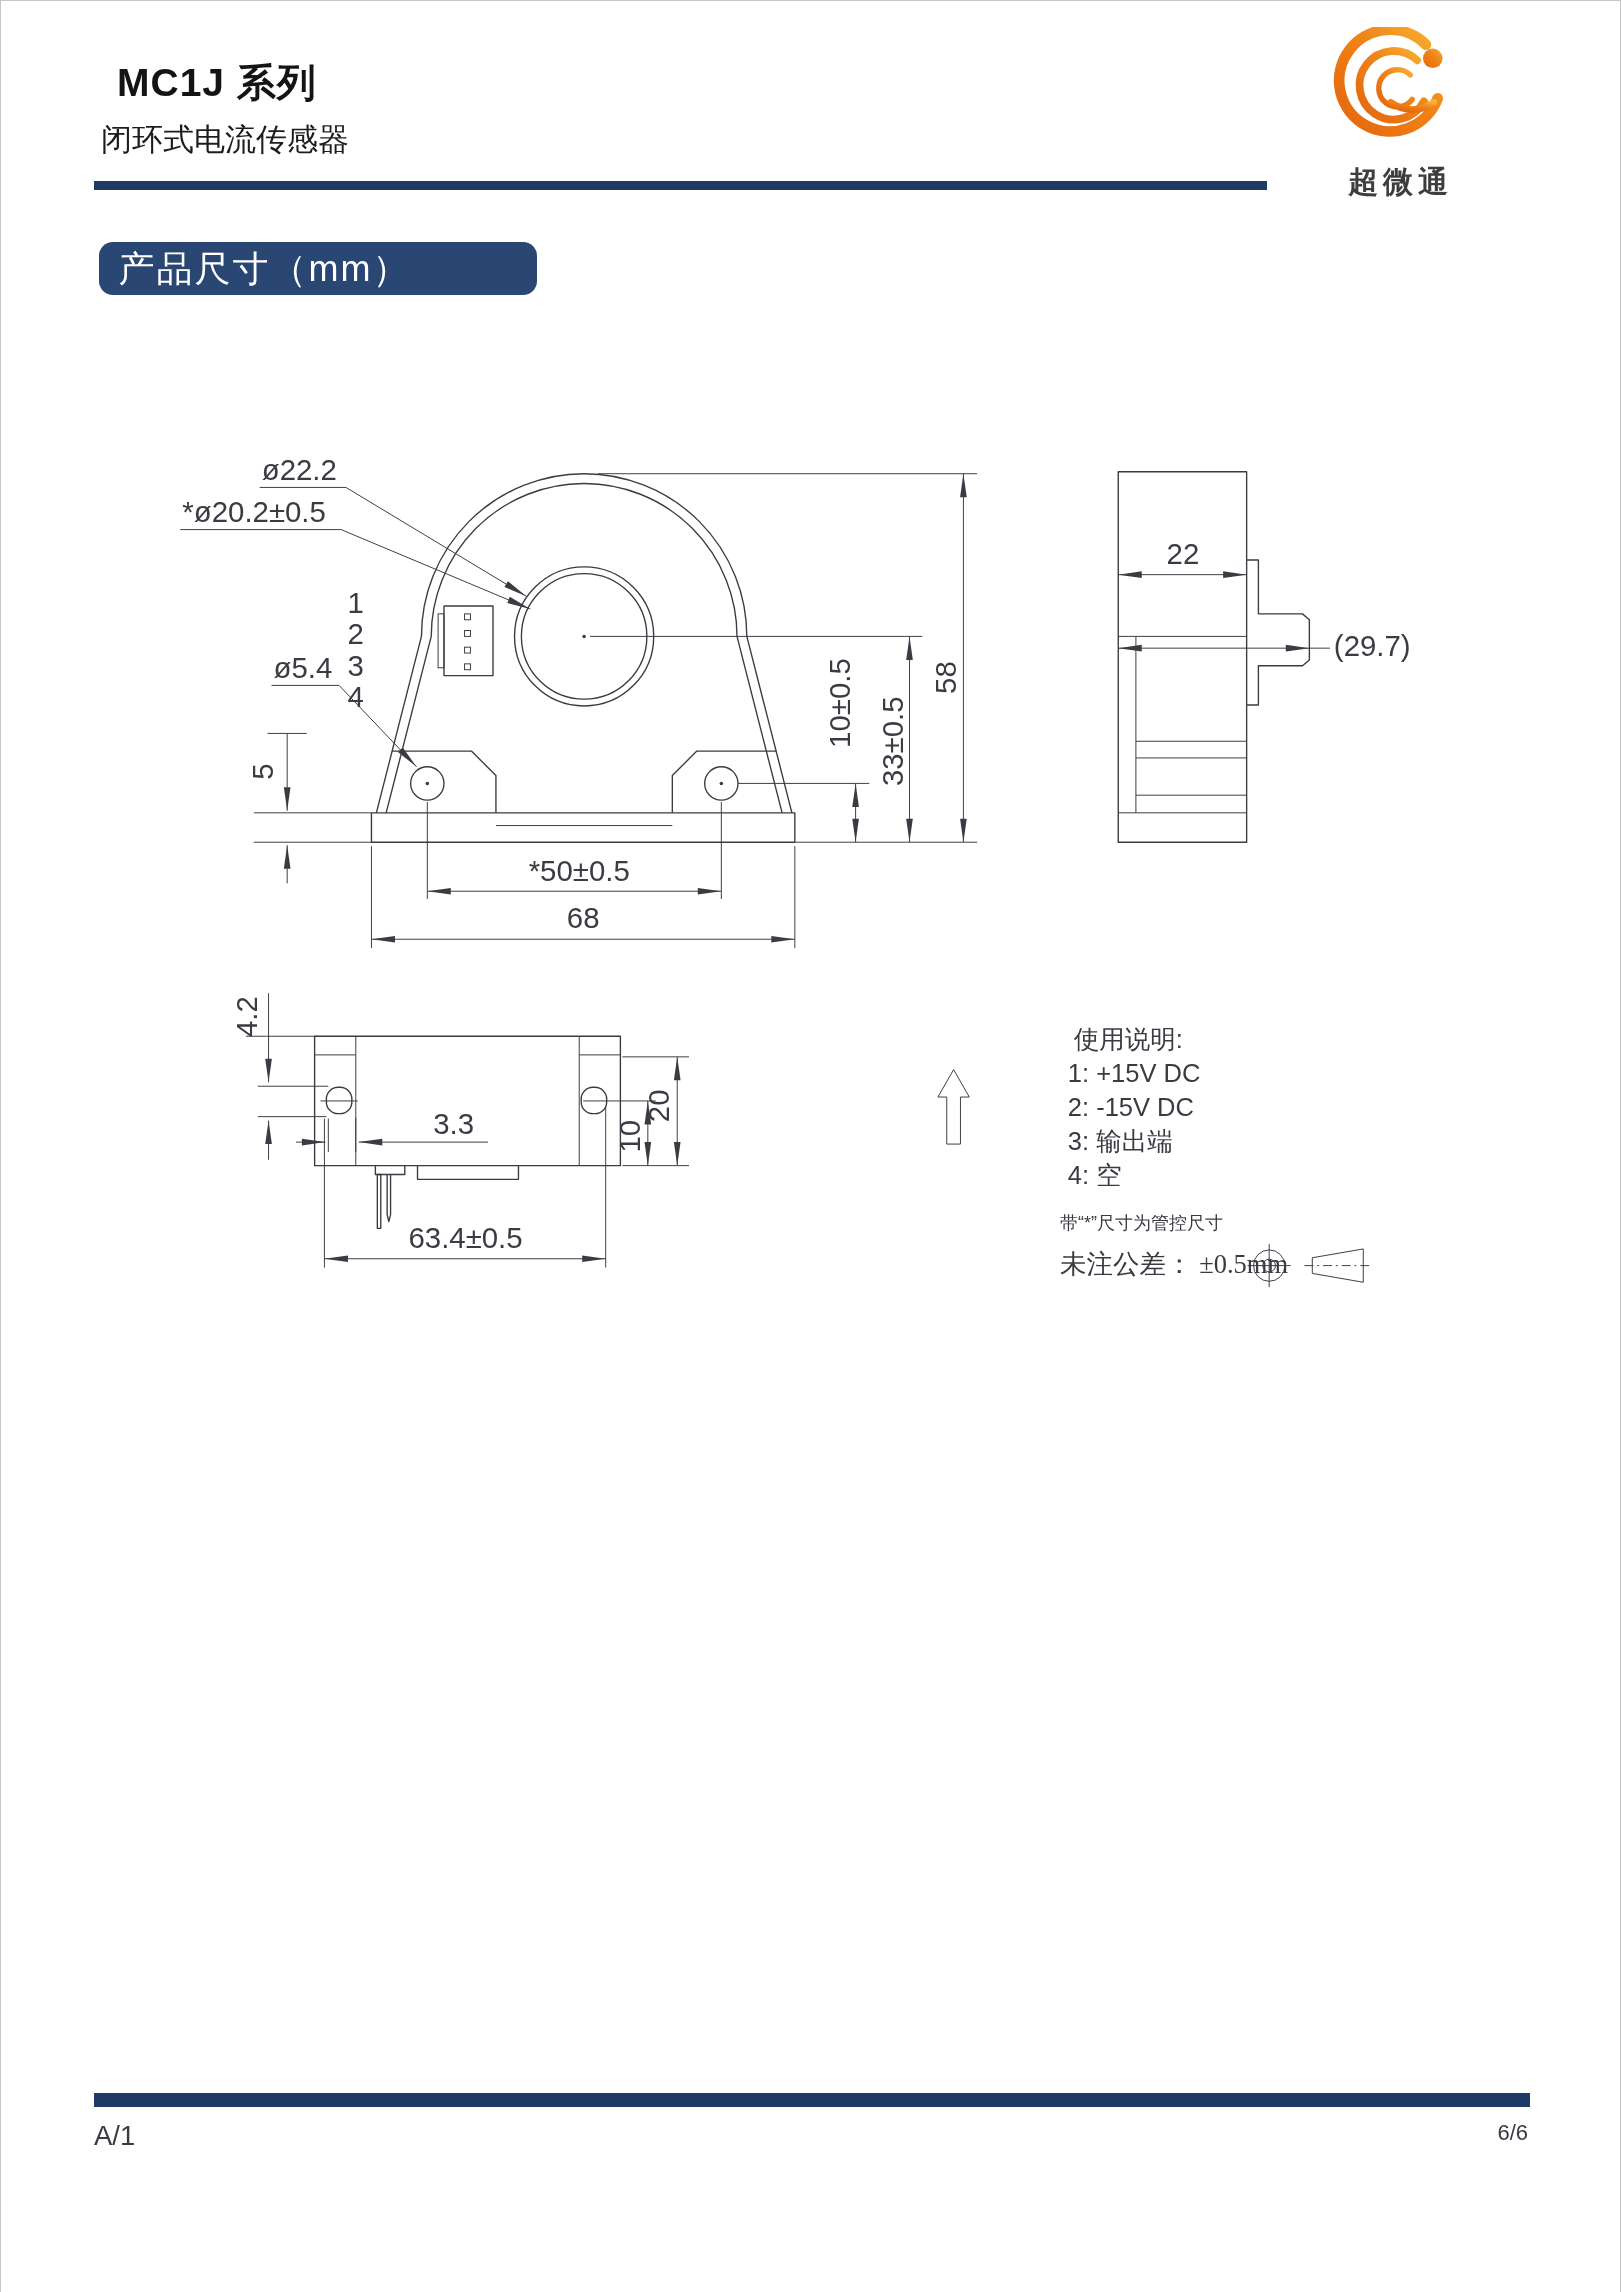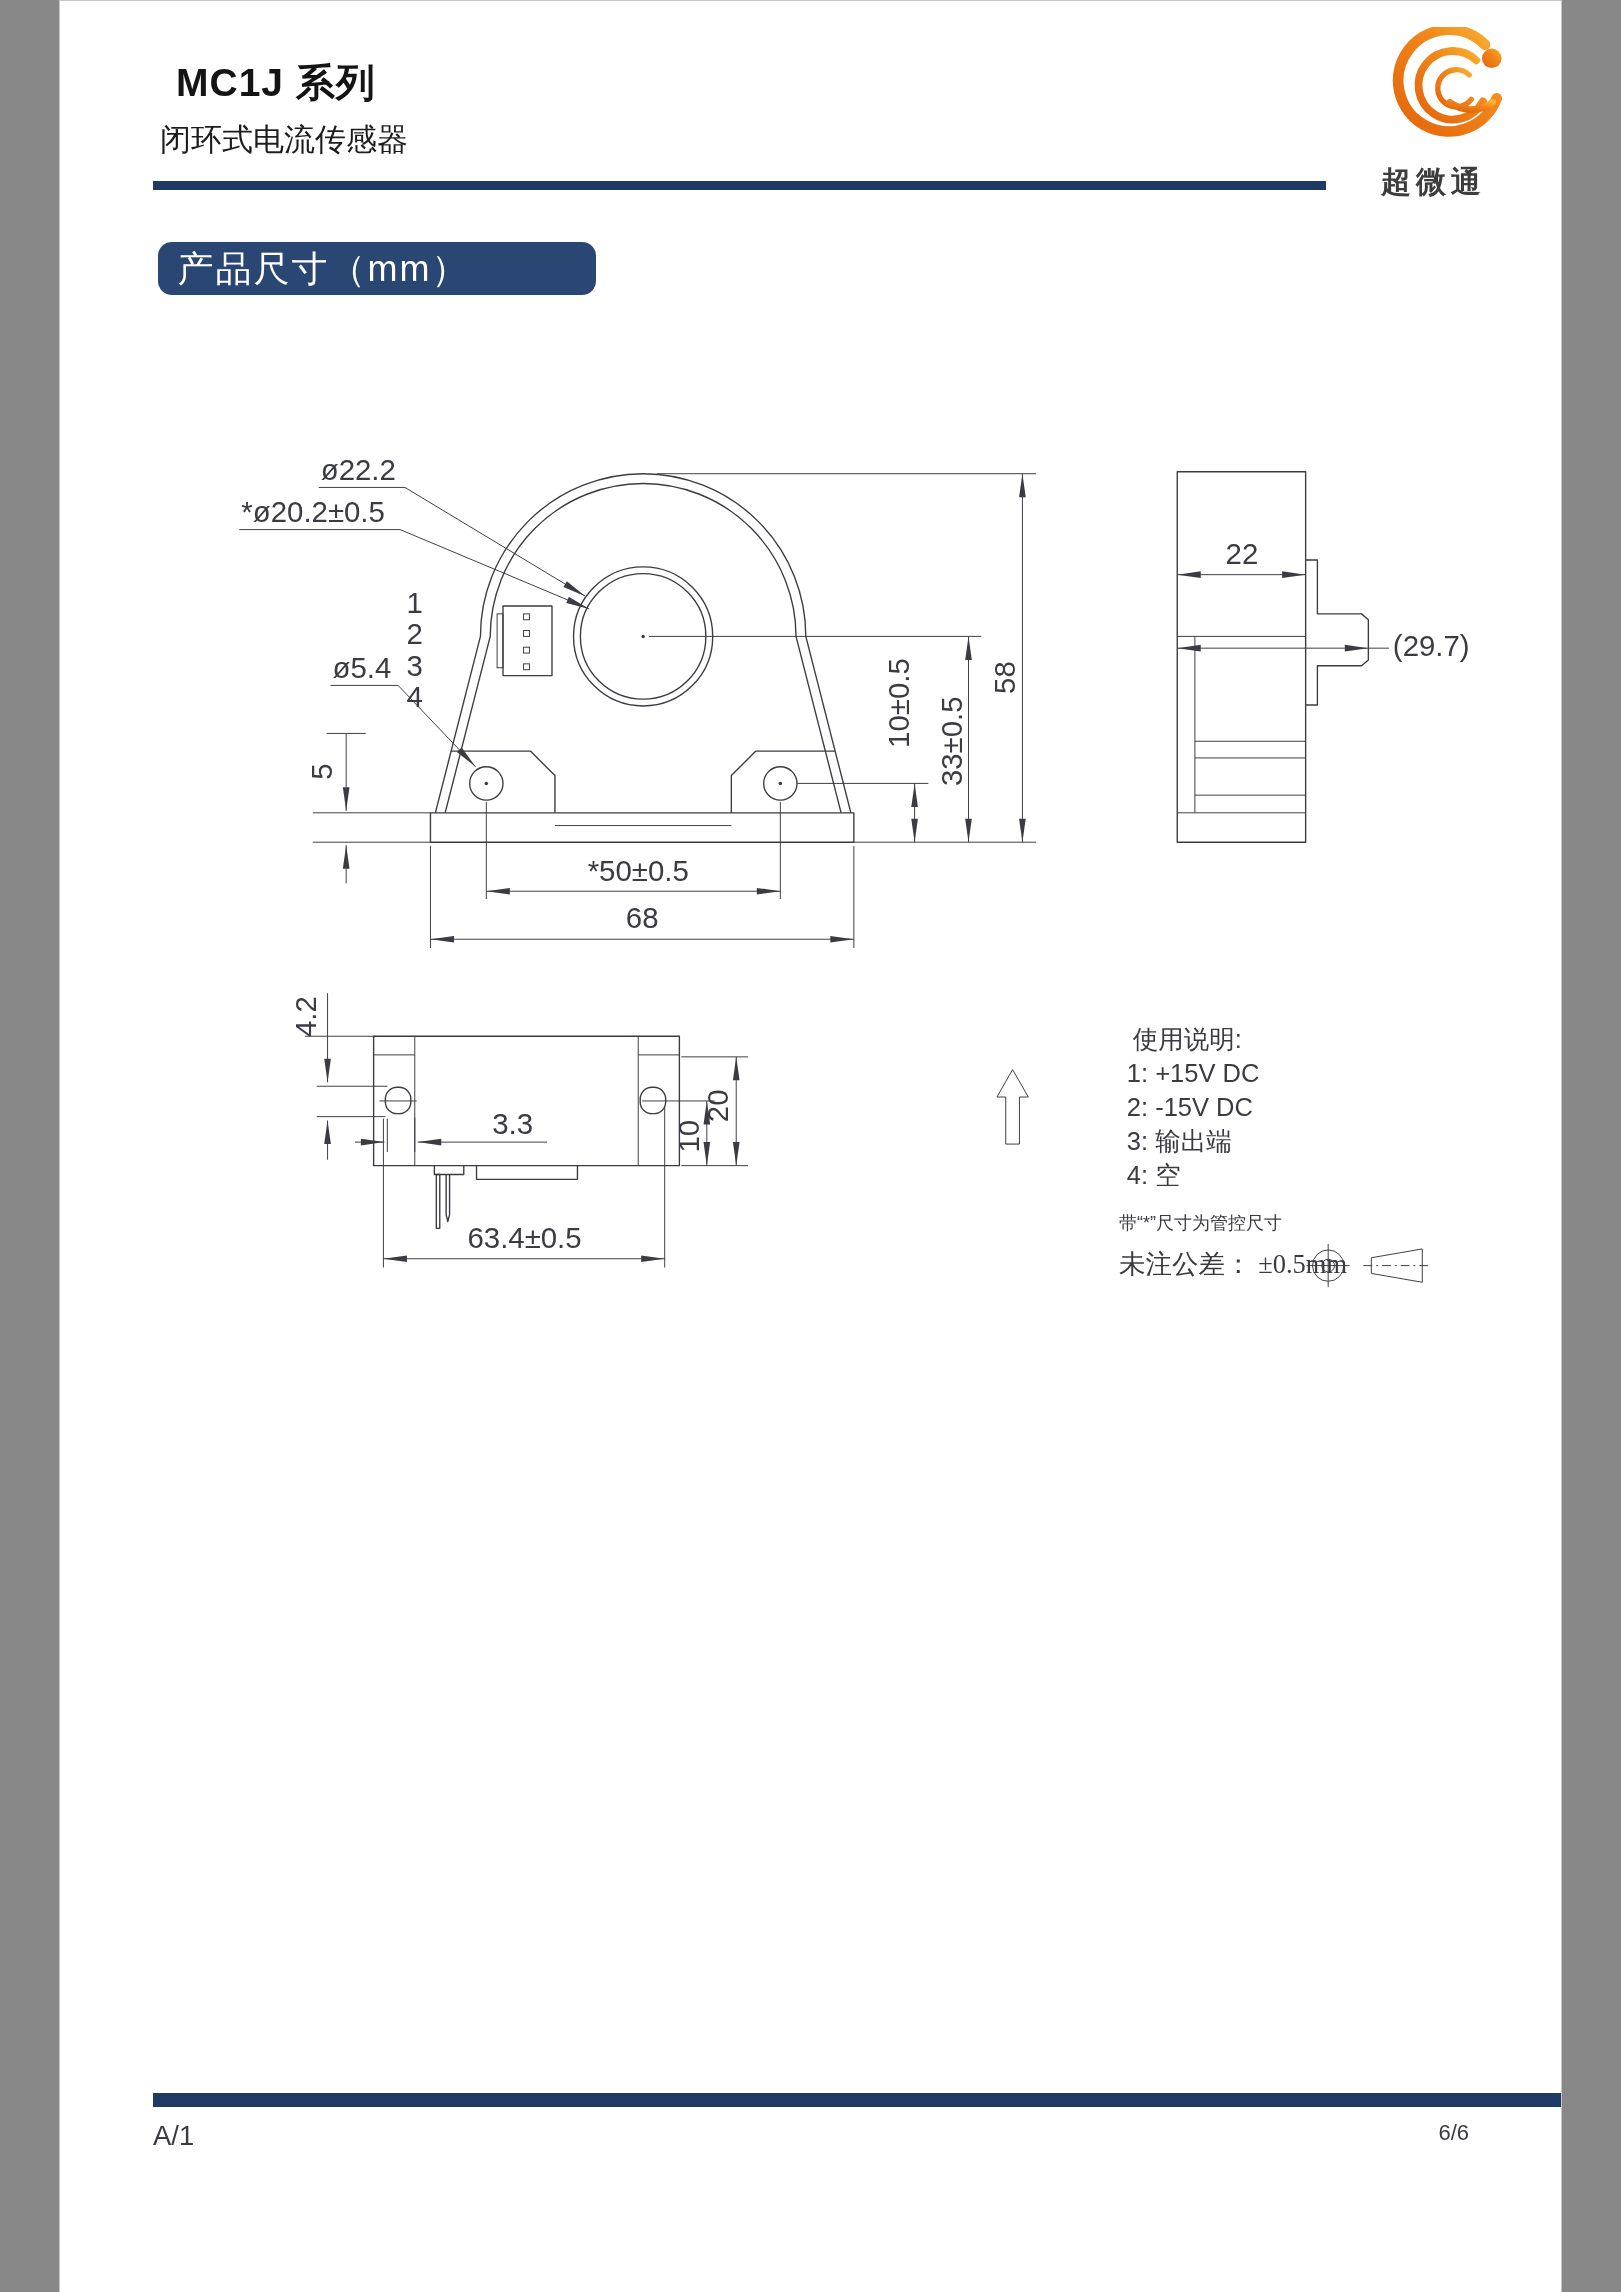--- a/index.html
+++ b/index.html
@@ -1,27 +1,27 @@
 <!DOCTYPE html>
 <html><head>
 <meta charset="utf-8">
 <style>
   * { margin:0; padding:0; box-sizing:border-box; }
   html,body { background:#888; }
   .page {
-    position:relative; width:1503px; height:2293px; background:#ffffff;
+    position:relative; width:1621px; height:2293px; background:#ffffff;
     margin:0 auto; overflow:hidden; border:1px solid #c6c6c6;
     font-family:"Liberation Sans", sans-serif;
   }
   
   .series-title { position:absolute; left:116px; top:55px; font-size:39px; font-weight:bold; color:#141414; letter-spacing:1px; }
   .product-subtitle { position:absolute; left:100px; top:118px; font-size:31px; color:#1c1c1c; }
   .header-rule { position:absolute; left:93px; top:180px; width:1173px; height:8.8px; background:#203a66; }
   .logo { position:absolute; left:1321px; top:25.5px; width:157px; height:178px; }
-  .logo-text { position:absolute; left:0; top:135px; width:157px; text-align:left; font-size:30px; font-weight:600; color:#3d3d3d; letter-spacing:4.9px; }
+  .logo-text { position:absolute; left:0; top:135px; width:157px; text-align:center; font-size:30px; font-weight:600; color:#3d3d3d; letter-spacing:4.9px; }
   
   .banner { position:absolute; left:98px; top:241px; width:438px; height:53px; background:#2a4672; color:#ffffff;
             font-size:36px; line-height:53px; padding-left:19.6px; letter-spacing:2px;border-radius:14px; }
   
   .drawing-svg { position:absolute; left:0; top:0; width:1621px; height:2293px; }
   .ol { stroke:#3b3b43; stroke-width:1.4; fill:none; stroke-linejoin:round; }
   .dl { stroke:#3b3b43; stroke-width:1; fill:none; }
   .dim { font-family:"Liberation Sans", sans-serif; font-size:30px; fill:#3b3b43; }
   .dot { fill:#3b3b43; stroke:none; }
   

